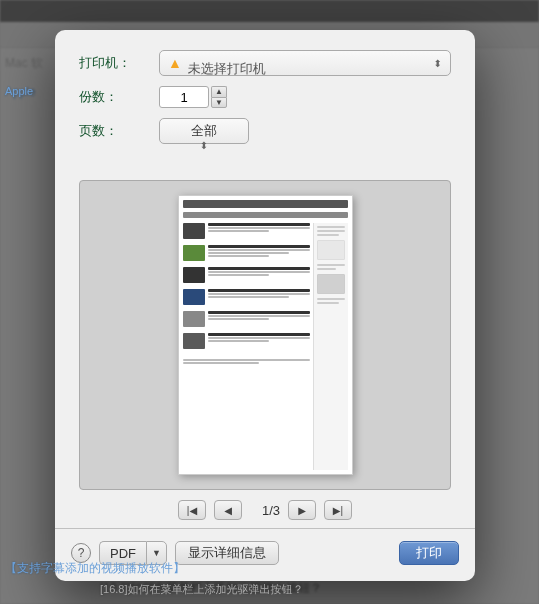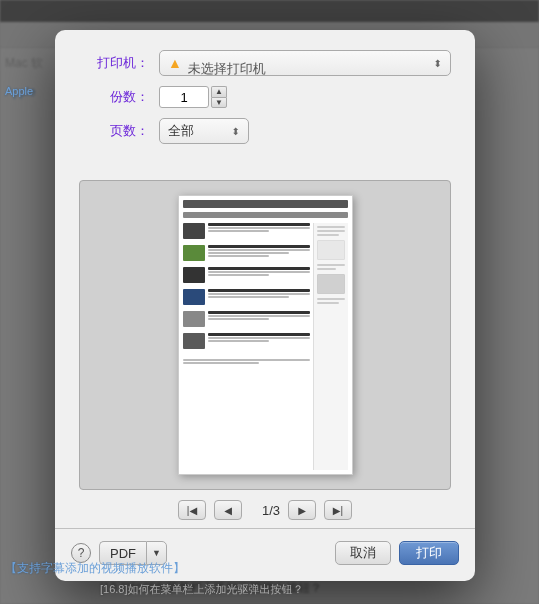--- a/index.html
+++ b/index.html
@@ -47,23 +47,22 @@
 
     
     .form-row {
       display: flex;
       align-items: center;
       margin-bottom: 10px;
     }
 
     .form-label {
       width: 70px;
-      text-align: right;
       margin-right: 10px;
-      color: #6d28d9;
+      color: #14532d;
       font-size: 13px;
       flex-shrink: 0;
     }
 
     
     .printer-select-wrapper {
       display: flex;
       align-items: center;
       border: 1px solid #aaa;
       border-radius: 5px;
@@ -141,20 +140,21 @@
     
     .pages-select-wrapper {
       display: flex;
       align-items: center;
       border: 1px solid #aaa;
       border-radius: 5px;
       background: linear-gradient(to bottom, #f9f9f9, #ebebeb);
       padding: 3px 8px;
       width: 90px;
       height: 26px;
+      flex-direction: column;
     }
 
     .pages-select-text {
       flex: 1;
       font-size: 13px;
       color: #333;
     }
 
     
     .preview-area {
@@ -554,20 +554,20 @@
   <div class="divider"></div>
 
   <div class="bottom-row">
     <button class="help-btn">?</button>
 
     <div class="pdf-btn">
       <button class="pdf-main">PDF</button>
       <button class="pdf-arrow">▼</button>
     </div>
 
+    <button class="detail-btn">显示详细信息</button>
 
     <div class="spacer"></div>
 
-    <button class="cancel-btn">取消</button>
     <button class="print-btn">打印</button>
   </div>
 
 </div>
 
 </body></html>

